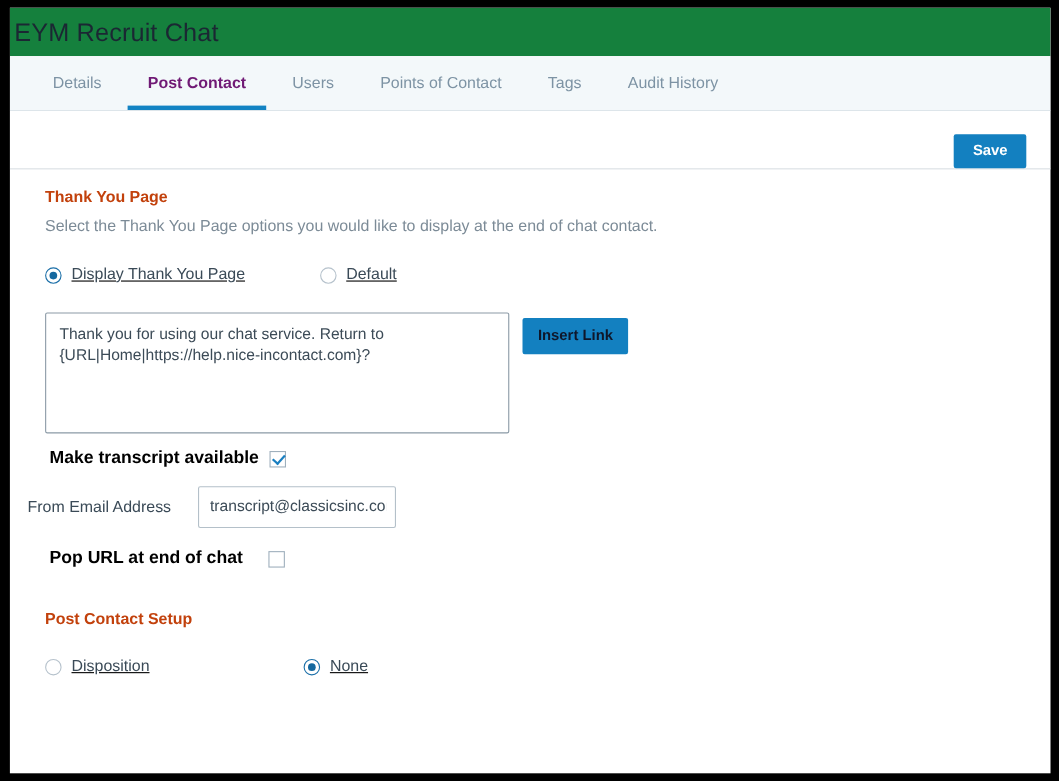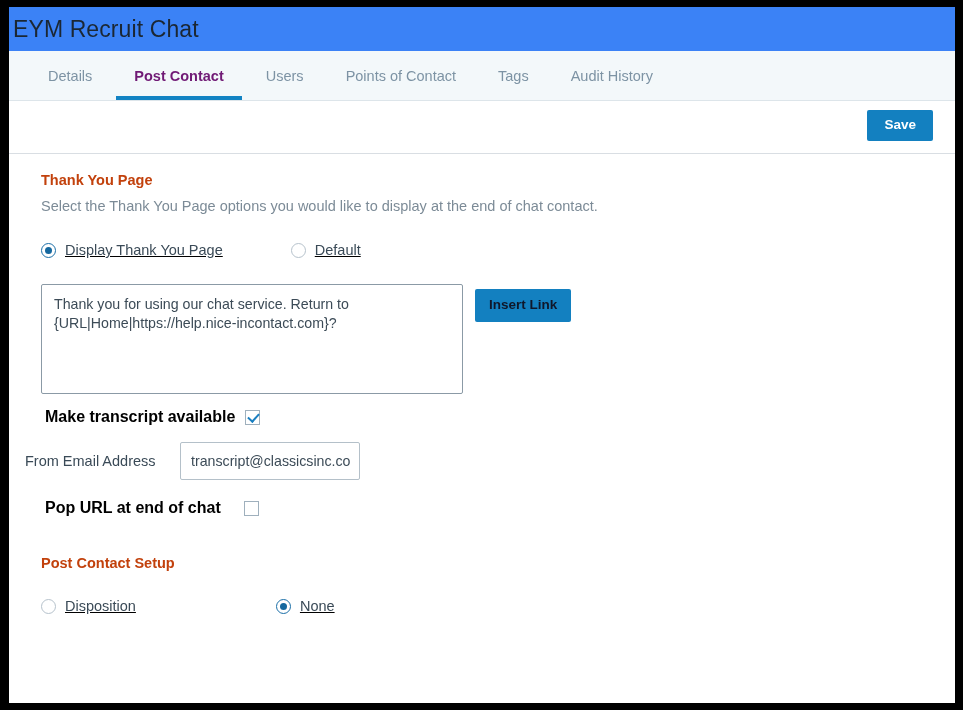--- a/index.html
+++ b/index.html
@@ -19,21 +19,21 @@
     top: 7px;
     width: 946px;
     height: 696px;
     background: #ffffff;
     overflow: hidden;
   }
 
   
   .app-header {
     height: 44px;
-    background: #3b82f6;
+    background: #15803d;
     display: flex;
     align-items: center;
     padding: 0 0 0 4px;
     box-sizing: border-box;
   }
   .app-title {
     font-size: 23px;
     color: #1b2733;
     font-weight: 400;
     letter-spacing: 0.1px;
@@ -77,21 +77,21 @@
   
   .actionbar {
     height: 52px;
     background: #ffffff;
     border-bottom: 1px solid #d9dee3;
     position: relative;
   }
   .btn-save {
     position: absolute;
     right: 22px;
-    top: 9px;
+    top: 21px;
     background: #1380c0;
     color: #ffffff;
     border: none;
     font-family: "Liberation Sans", sans-serif;
     font-size: 13.5px;
     font-weight: bold;
     padding: 8px 17px 9px 17px;
     border-radius: 2px;
     cursor: pointer;
     line-height: 1;

